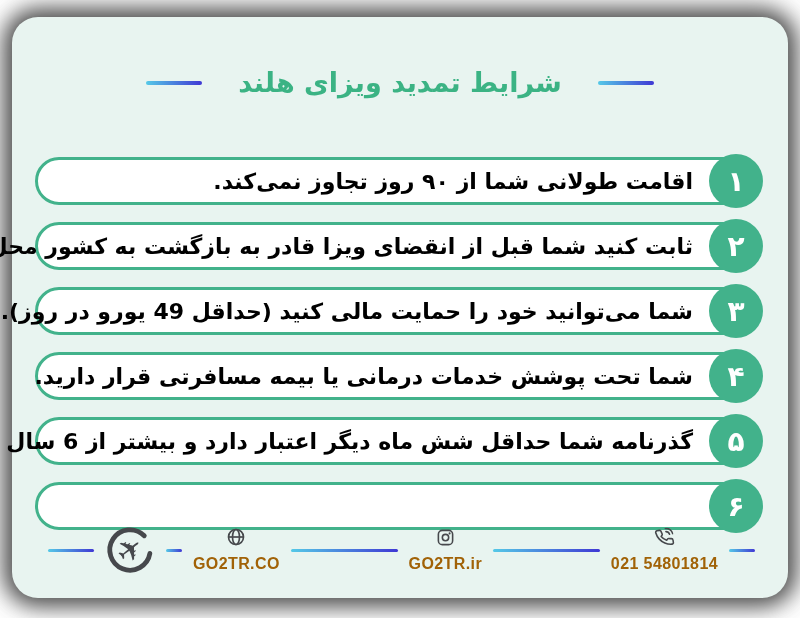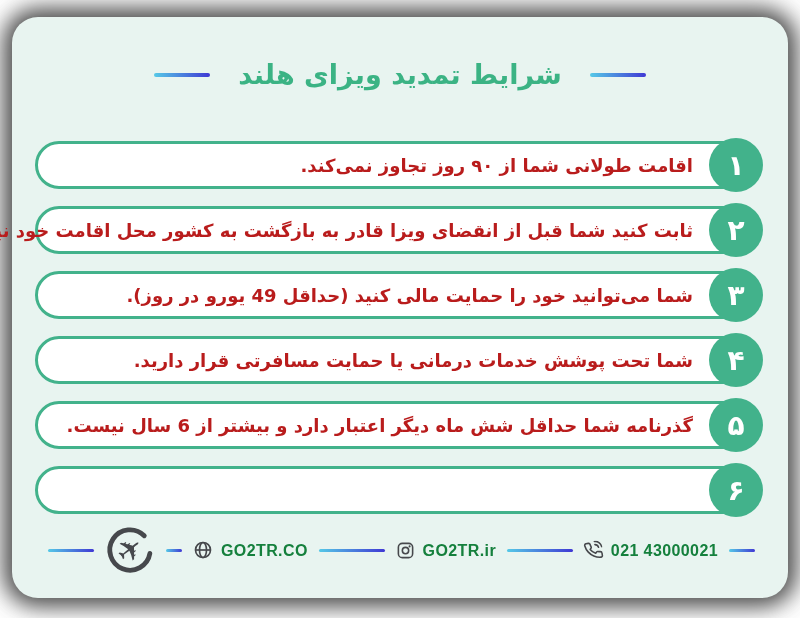--- a/index.html
+++ b/index.html
@@ -23,61 +23,61 @@
     position:relative;height:42px;background:#ffffff;
     border:3px solid #42b28b;border-radius:26px;margin-bottom:17px;
     direction:rtl;display:flex;align-items:center;
     padding-right:66px;padding-left:14px;
   }
   .badge{
     position:absolute;right:-4px;top:-6px;width:54px;height:54px;border-radius:50%;
     background:#42b28b;color:#ffffff;display:flex;align-items:center;justify-content:center;
     font-size:28px;font-weight:bold;
   }
-  .row-text{color:#b91c1c;font-weight:bold;font-size:18px;white-space:nowrap;}
+  .row-text{color:#000000;font-weight:bold;font-size:22px;white-space:nowrap;}
   
   .footer{
     position:absolute;left:36px;right:33px;bottom:22px;height:52px;
     display:flex;align-items:center;gap:11px;
   }
   .fdash{height:3px;border-radius:2px;background:linear-gradient(90deg,#55c9e7,#3f38d4);flex:0 0 auto;}
   .w1{width:46px}.w2{width:16px}.w3{width:26px}
   .grow{flex:1 1 auto;}
-  .contact{display:flex;align-items:flex-end;gap:8px;color:#15803d;
-    font-family:"Liberation Sans",sans-serif;font-weight:600;font-size:16px;letter-spacing:.4px;}
+  .contact{display:flex;align-items:center;gap:8px;color:#a16207;
+    font-family:"Liberation Sans",sans-serif;font-weight:600;font-size:16px;letter-spacing:.4px;flex-direction:column;}
   .icn{display:flex;align-items:center;}
   .logo{display:flex;align-items:center;}
 </style>
 </head>
 <body>
 
 <div class="card">
 
   <div class="title-wrap">
     <span class="dash"></span>
-    <h1 class="title" style="margin:8px;">شرایط تمدید ویزای هلند</h1>
+    <h1 class="title" style="margin:16px;">شرایط تمدید ویزای هلند</h1>
     <span class="dash"></span>
   </div>
 
   <div class="rows">
     <div class="row">
       <span class="badge">۱</span>
       <span class="row-text">اقامت طولانی شما از ۹۰ روز تجاوز نمی‌کند.</span>
     </div>
     <div class="row">
       <span class="badge">۲</span>
       <span class="row-text">ثابت کنید شما قبل از انقضای ویزا قادر به بازگشت به کشور محل اقامت خود نیستید.</span>
     </div>
     <div class="row">
       <span class="badge">۳</span>
       <span class="row-text">شما می‌توانید خود را حمایت مالی کنید (حداقل 49 یورو در روز).</span>
     </div>
     <div class="row">
       <span class="badge">۴</span>
-      <span class="row-text">شما تحت پوشش خدمات درمانی یا حمایت مسافرتی قرار دارید.</span>
+      <span class="row-text">شما تحت پوشش خدمات درمانی یا بیمه مسافرتی قرار دارید.</span>
     </div>
     <div class="row">
       <span class="badge">۵</span>
       <span class="row-text">گذرنامه شما حداقل شش ماه دیگر اعتبار دارد و بیشتر از 6 سال نیست.</span>
     </div>
     <div class="row">
       <span class="badge">۶</span>
     </div>
   </div>
 
@@ -120,19 +120,19 @@
     <span class="fdash grow"></span>
 
     <span class="contact">
       <span class="icn">
         <svg viewBox="0 0 24 24" width="19" height="19" fill="none" stroke="#46484c" stroke-width="2" stroke-linecap="round" stroke-linejoin="round" style="transform:rotate(-10deg)">
           <path d="M22 16.92v3a2 2 0 0 1-2.18 2 19.79 19.79 0 0 1-8.63-3.07 19.5 19.5 0 0 1-6-6 19.79 19.79 0 0 1-3.07-8.67A2 2 0 0 1 4.11 2h3a2 2 0 0 1 2 1.72c.12.96.36 1.9.7 2.81a2 2 0 0 1-.45 2.11L8.09 9.91a16 16 0 0 0 6 6l1.27-1.27a2 2 0 0 1 2.11-.45c.91.34 1.85.58 2.81.7A2 2 0 0 1 22 16.92z"></path>
           <path d="M15.05 5A5 5 0 0 1 19 8.95"></path>
             <path d="M15.05 1A9 9 0 0 1 23 8.94"></path>
         </svg>
       </span>
-      <span>021 43000021</span>
+      <span>021 54801814</span>
     </span>
 
     <span class="fdash w3"></span>
   </div>
 
 </div>
 
 </body></html>

